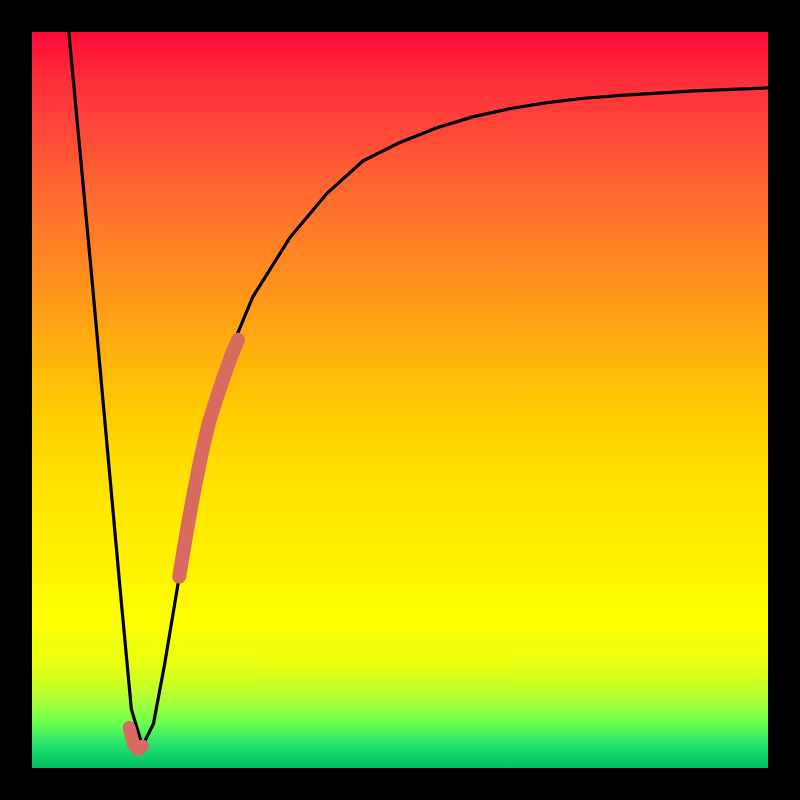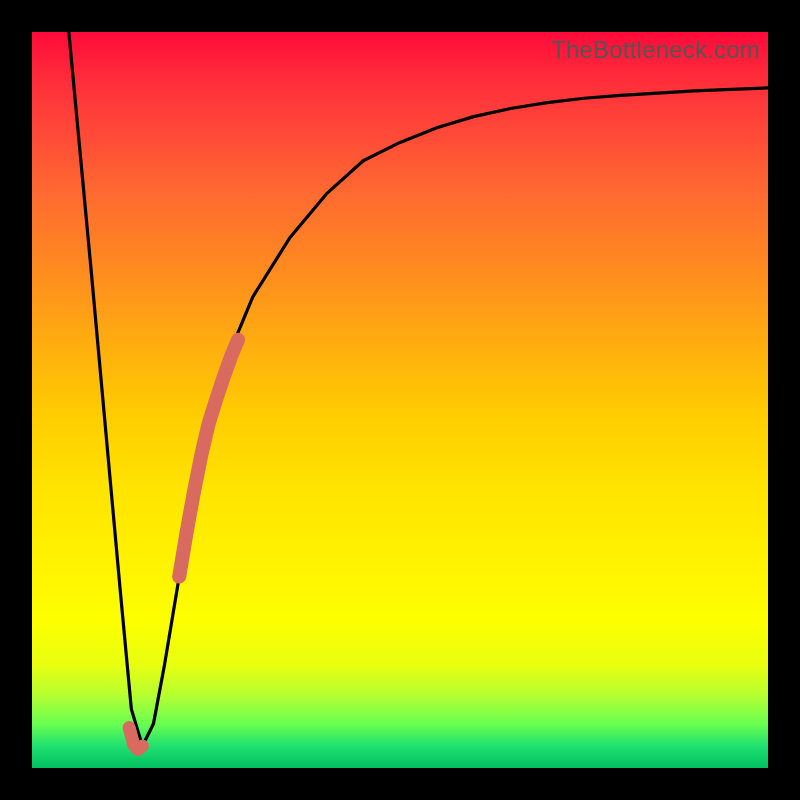--- a/index.html
+++ b/index.html
@@ -60,21 +60,20 @@
     height: 736px;
     overflow: visible;
   }
 </style>
 </head>
 <body>
 
 <div class="frame">
   <div class="plot">
 
-    <div class="watermark">TheBottleneck.com</div>
 
     <svg class="curves" viewBox="0 0 736 736" preserveAspectRatio="none">
       <path id="main-curve" fill="none" stroke-width="3.2" stroke-linecap="round" stroke-linejoin="round" stroke="#000000" d="M36.80 0.00 L58.88 235.52 L73.60 397.44 L88.32 559.36 L99.36 677.12 L110.40 713.92 L121.44 691.84 L132.48 632.96 L147.20 544.64 L165.60 441.60 L184.00 368.00 L202.40 309.12 L220.80 264.96 L257.60 206.08 L294.40 161.92 L331.20 128.80 L368.00 110.40 L404.80 95.68 L441.60 84.64 L478.40 76.54 L515.20 70.66 L552.00 66.24 L588.80 63.30 L625.60 61.09 L662.40 58.88 L699.20 57.41 L736.00 55.94"></path>
       <path id="hl-hook" fill="none" stroke-width="13" stroke-linecap="round" stroke-linejoin="round" stroke="#d86a5f" d="M97.15 695.52 L101.57 712.45 L105.98 717.60 L110.40 713.92"></path>
       <path id="hl-rise" fill="none" stroke-width="14" stroke-linecap="round" stroke-linejoin="round" stroke="#d86a5f" d="M147.20 544.64 L154.56 500.48 L161.92 460.00 L169.28 423.20 L176.64 391.55 L184.00 368.00 L191.36 345.92 L198.72 325.31 L206.08 307.65"></path>
     </svg>
 
   </div>
 </div>
 

